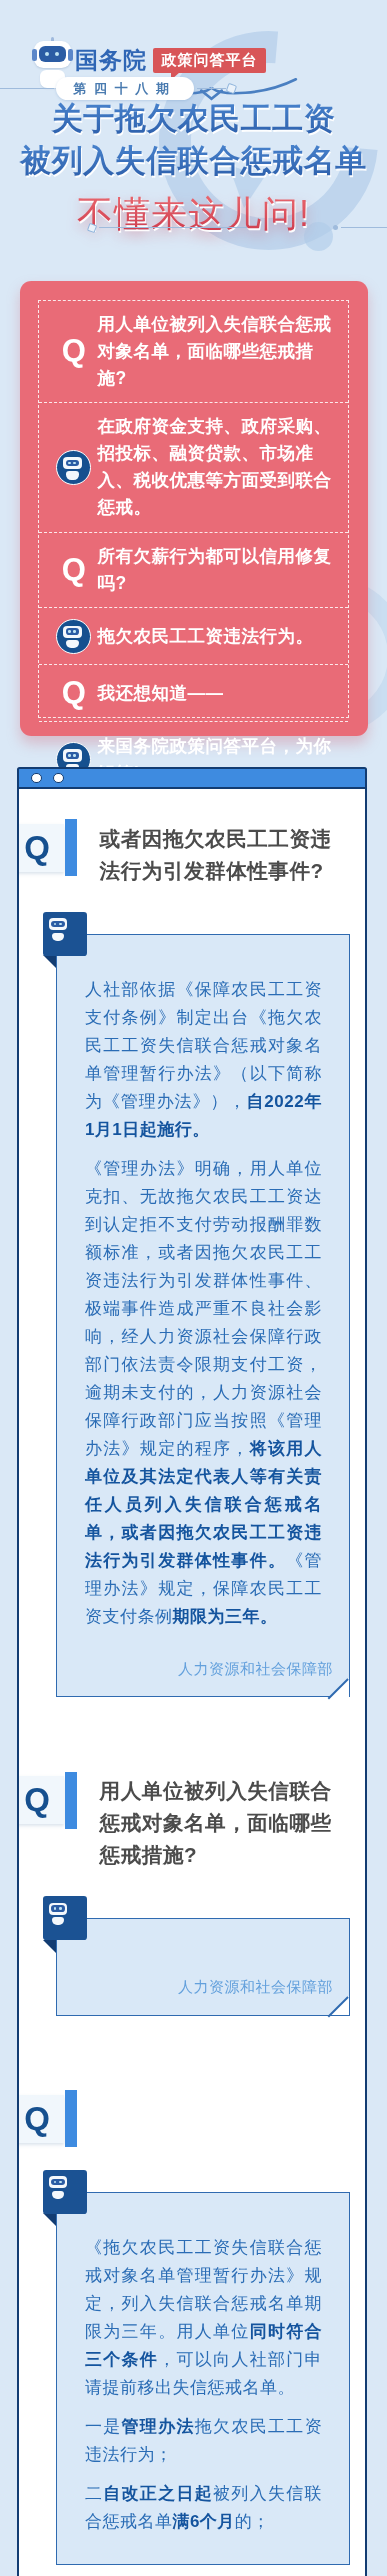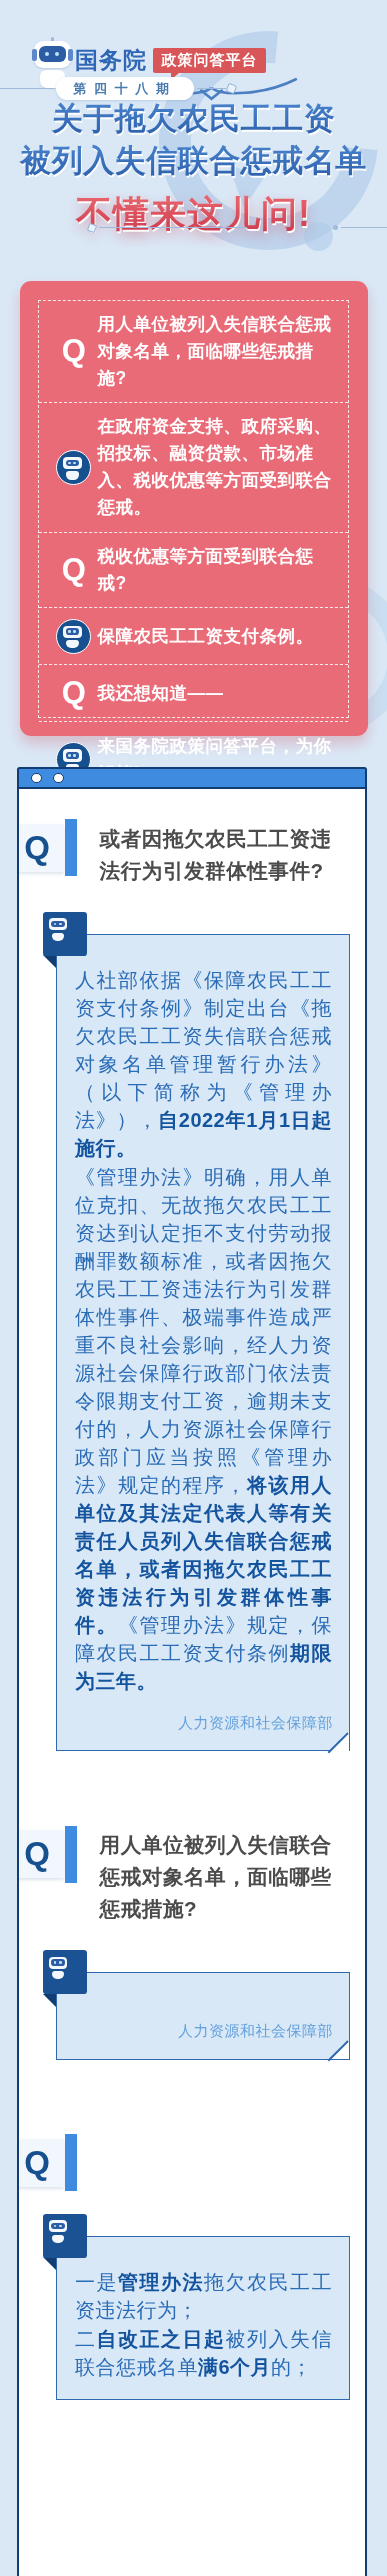--- a/index.html
+++ b/index.html
@@ -41,21 +41,21 @@
   .issuerow .lline{position:absolute;top:11.3px;left:0;width:54px;height:1px;background:#9FBBDC;}
   .issuerow .pill{position:absolute;left:56px;top:0;width:138px;height:23px;background:#fff;border-radius:12.4px;
     display:flex;align-items:center;justify-content:center;font-size:13px;font-weight:bold;color:#4A7BB0;letter-spacing:7.7px;box-shadow:0 1px 2.6px rgba(110,150,195,.3);}
   .issuerow .rline{position:absolute;top:11.3px;left:197px;width:29px;height:1px;background:#9FBBDC;}
   .issuerow .ring{position:absolute;top:7.2px;left:227px;width:6.7px;height:6.7px;border:1.5px solid #8FB4DC;background:#EAF2FA;border-radius:2.1px;transform:rotate(20deg);}
   
   .headline{position:absolute;top:98px;left:0;width:387px;text-align:center;}
   .hl-blue{font-size:31px;font-weight:bold;line-height:42px;letter-spacing:0.5px;
     background:linear-gradient(180deg,#4B86D0,#2A5CA8);-webkit-background-clip:text;background-clip:text;color:transparent;
     filter:drop-shadow(1.5px 2.1px 0 rgba(255,255,255,.95));}
-  .hl-red{margin-top:8.2px;font-size:36px;font-weight:bold;letter-spacing:1px;
+  .hl-red{margin-top:8.2px;font-size:36px;font-weight:normal;letter-spacing:1px;
     background:linear-gradient(180deg,#EC6C72,#C93549);-webkit-background-clip:text;background-clip:text;color:transparent;
     filter:drop-shadow(1.5px 2.1px 0 rgba(255,255,255,.95)) drop-shadow(0 5.2px 6.2px rgba(205,60,80,.35));}
   
   .divider{position:absolute;top:223px;left:0;width:387px;height:10.3px;}
   .divider .hex{position:absolute;left:88px;top:1px;width:6.2px;height:6.2px;border:1.5px solid #8FB4DC;background:#EAF2FA;border-radius:1.5px;transform:rotate(20deg);}
   .divider .l1{position:absolute;left:99px;top:4.1px;width:148px;height:1px;background:#9FBBDC;}
   .divider .dot{position:absolute;left:333px;top:2.1px;width:5.2px;height:5.2px;background:#9FBBDC;border-radius:50%;}
   .divider .l2{position:absolute;left:341px;top:4.1px;width:46px;height:1px;background:#9FBBDC;}
   
   .redcard{position:absolute;top:281px;left:19.6px;width:348px;height:455px;background:#E96B77;border-radius:11.3px;
@@ -87,23 +87,23 @@
   .q-icon .fold{position:absolute;left:-1px;top:-8.2px;border-bottom:9.3px solid #123C72;border-left:10.3px solid transparent;}
   .q-icon .sq{position:absolute;left:0;top:2.1px;width:54px;height:48px;background:#F1F7FC;
     display:flex;align-items:center;justify-content:center;font-size:33px;font-weight:bold;color:#16508F;box-shadow:0 1.5px 3.1px rgba(120,150,185,.25);}
   .q-icon .bar{position:absolute;left:55px;top:-2.1px;width:12.4px;height:57px;background:#3E8BE0;}
   .qtext{margin-left:21.6px;margin-top:1px;font-size:20.6px;line-height:32px;font-weight:bold;color:#4B4B4B;letter-spacing:0.5px;}
   
   .ablock{position:relative;margin-left:14.4px;margin-top:47px;margin-right:1px;}
   .abox{position:relative;background:#D9E8F7;border:1.5px solid #2F6AB0;padding:30px 15.5px 17.5px 16.5px;}
   .a-avatar{position:absolute;left:-13.4px;top:-21.6px;width:44px;height:44px;background:#1B5293;border-radius:3.1px;z-index:2;}
   .a-fold{position:absolute;left:-13.4px;top:21.6px;border-top:13.4px solid #123C72;border-left:13.4px solid transparent;z-index:1;}
-  .abox p{margin:1px;font-size:20px;line-height:28px;color:#2A6CB5;letter-spacing:0.5px;text-align:justify;}
+  .abox p{margin:11px;font-size:17px;line-height:28px;color:#2A6CB5;letter-spacing:0.5px;text-align:justify;}
   .abox p span.b{font-weight:bold;color:#14549E;}
-  .asrc{margin-top:19px;text-align:right;font-size:15px;color:#63A0DC;letter-spacing:0.5px;}
+  .asrc{margin-top:29px;text-align:right;font-size:15px;color:#63A0DC;letter-spacing:0.5px;}
   .corner{position:absolute;right:-0.5px;bottom:-0.5px;border-style:solid;border-width:0 0 19.6px 19.6px;border-color:transparent transparent #fff transparent;}
   .corner-line{position:absolute;right:-3.1px;bottom:6.7px;width:28px;height:1.5px;background:#2F6AB0;transform:rotate(-45deg);}
 </style>
 </head>
 <body>
 
 <div id="page">
 
   <div class="deco deco-ring"></div>
   <div class="deco deco-arrow"></div>
@@ -173,33 +173,33 @@
               <div class="me m2"></div>
               <div class="mb"></div>
             </div>
           </div>
         <div class="txt">在政府资金支持、政府采购、招投标、融资贷款、市场准入、税收优惠等方面受到联合惩戒。</div>
       </div>
       <div class="srow">
         <div class="ic">
             <span class="qg">Q</span>
           </div>
-        <div class="txt">税收优惠等方面受到联合惩戒?</div>
+        <div class="txt">所有欠薪行为都可以信用修复吗?</div>
       </div>
       <div class="srow">
         <div class="ic">
             <div class="avatar-c mini-bot">
           <div class="mh"></div>
               <div class="mf"></div>
               <div class="me m1"></div>
               <div class="me m2"></div>
               <div class="mb"></div>
             </div>
           </div>
-        <div class="txt">保障农民工工资支付条例。</div>
+        <div class="txt">拖欠农民工工资违法行为。</div>
       </div>
       <div class="srow">
         <div class="ic">
             <span class="qg">Q</span>
           </div>
         <div class="txt">我还想知道——</div>
       </div>
       <div class="srow">
         <div class="ic">
             <div class="avatar-c mini-bot">
@@ -282,20 +282,21 @@
       <div class="ablock">
         <div class="a-avatar mini-bot">
           <div class="mh"></div>
             <div class="mf"></div>
             <div class="me m1"></div>
             <div class="me m2"></div>
             <div class="mb"></div>
           </div>
         <div class="a-fold"></div>
         <div class="abox">
+          <p><span>《拖欠农民工工资失信联合惩戒对象名单管理暂行办法》规定，列入失信联合惩戒名单期限为三年。用人单位</span><span class="b">同时符合三个条件</span><span>，可以向人社部门申请提前移出失信惩戒名单。</span></p>
           <p><span>一是</span><span class="b">管理办法</span><span>拖欠农民工工资违法行为；</span></p>
           <p><span>二</span><span class="b">自改正之日起</span><span>被列入失信联合惩戒名单</span><span class="b">满6个月</span><span>的；</span></p>
           <p></p>
 
         </div>
       </div>
 
     </div>
   </div>
 

